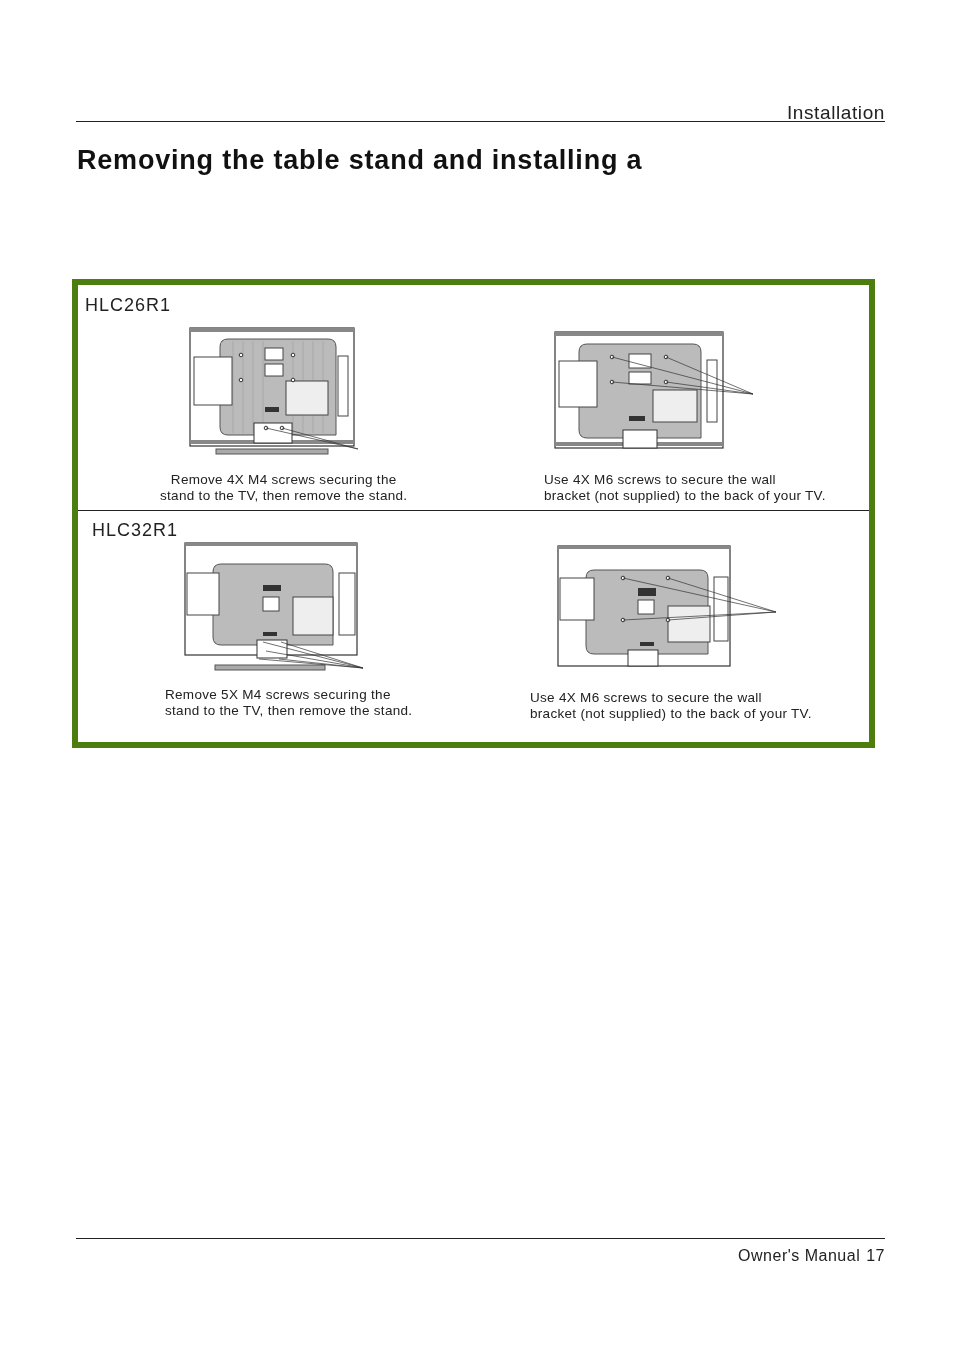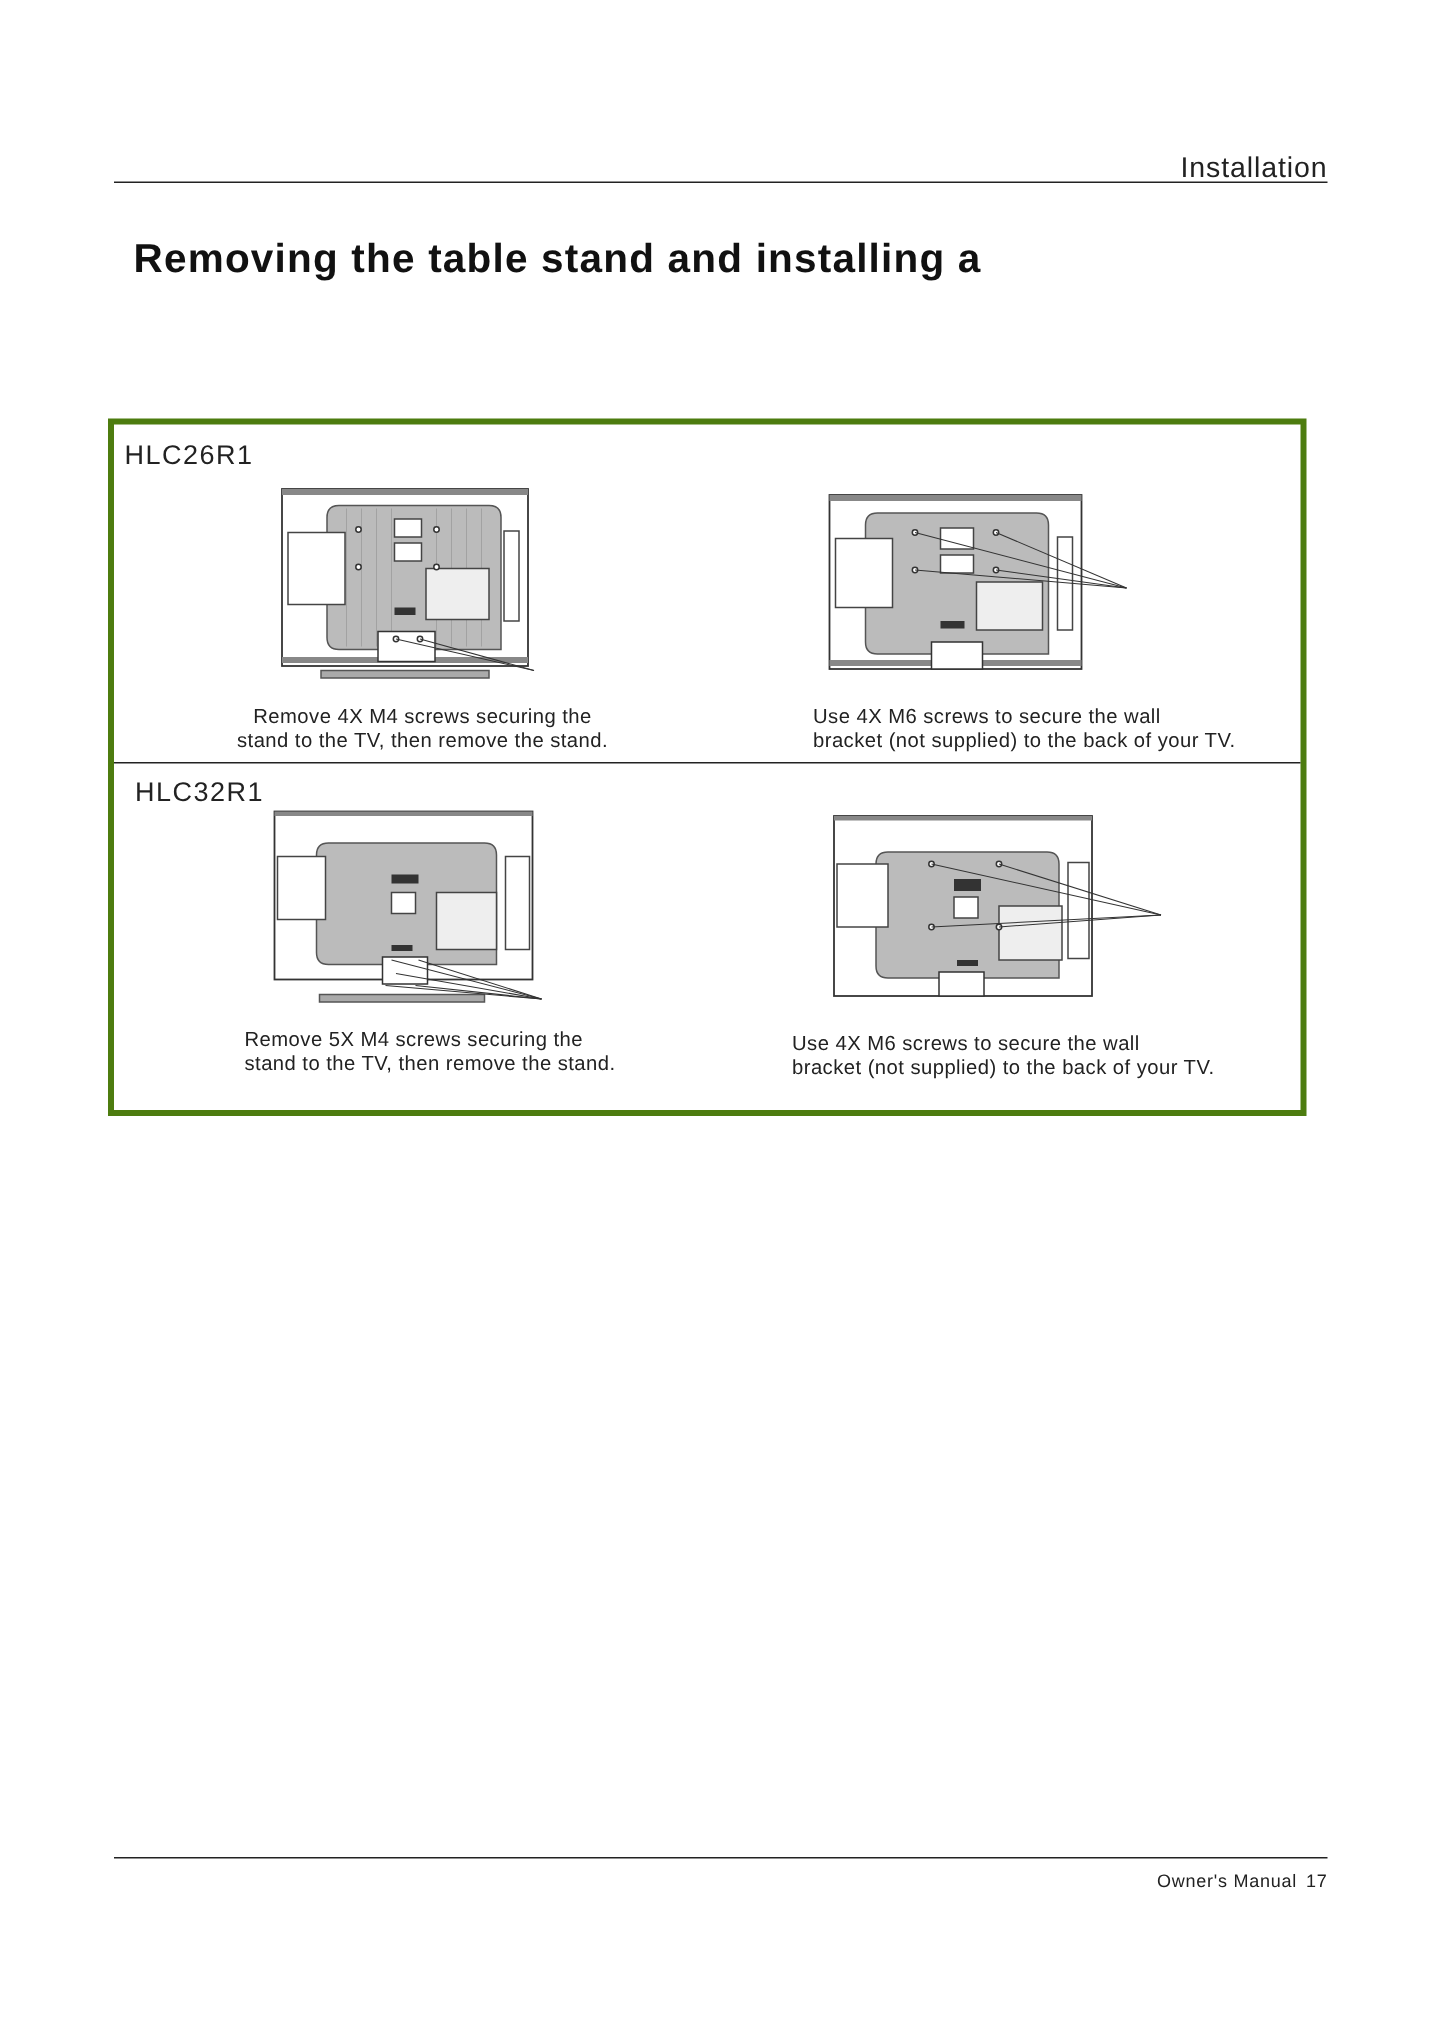--- a/index.html
+++ b/index.html
@@ -1,25 +1,25 @@
 <!DOCTYPE html>
 <html><head>
 <meta charset="utf-8">
 <style>
   html, body { margin:0; padding:0; background:#ffffff; }
   body { width:954px; height:1350px; position:relative; overflow:hidden; font-family:"Liberation Sans", sans-serif; color:#1a1a1a; }
   .section-label { position:absolute; right:69px; top:102px; font-size:19px; letter-spacing:0.6px; color:#222; }
   .rule { position:absolute; left:76px; width:809px; height:1px; background:#222; }
-  .title { position:absolute; left:73px; top:140px; font-size:27px; font-weight:bold; line-height:33px; letter-spacing:0.8px; color:#111; margin:16px; }
-  .box { position:absolute; left:72px; top:279px; width:791px; height:457px; border:4px solid #4d7c0f; }
+  .title { position:absolute; left:73px; top:140px; font-size:27px; font-weight:bold; line-height:33px; letter-spacing:0.8px; color:#111; margin:4px; }
+  .box { position:absolute; left:72px; top:279px; width:791px; height:457px; border:6px solid #4d7c0f; }
   .divider { position:absolute; left:0; right:0; top:225px; height:1px; background:#222; }
   .model { position:absolute; font-size:18px; letter-spacing:1px; color:#222; }
   .caption { position:absolute; font-size:13.5px; line-height:16px; letter-spacing:0.3px; color:#222; white-space:pre-line; }
   .tv { position:absolute; }
-  .footer { position:absolute; right:69px; top:1247px; font-size:12px; letter-spacing:0.5px; color:#222; }
+  .footer { position:absolute; right:69px; top:1247px; font-size:16px; letter-spacing:0.5px; color:#222; }
   .footer span { margin-left:6px; }
 </style>
 </head>
 <body>
 
 <div class="section-label">Installation</div>
 <div class="rule" style="top:121px;"></div>
 
 <h1 class="title">
   <div>Removing the table stand and installing a</div>

